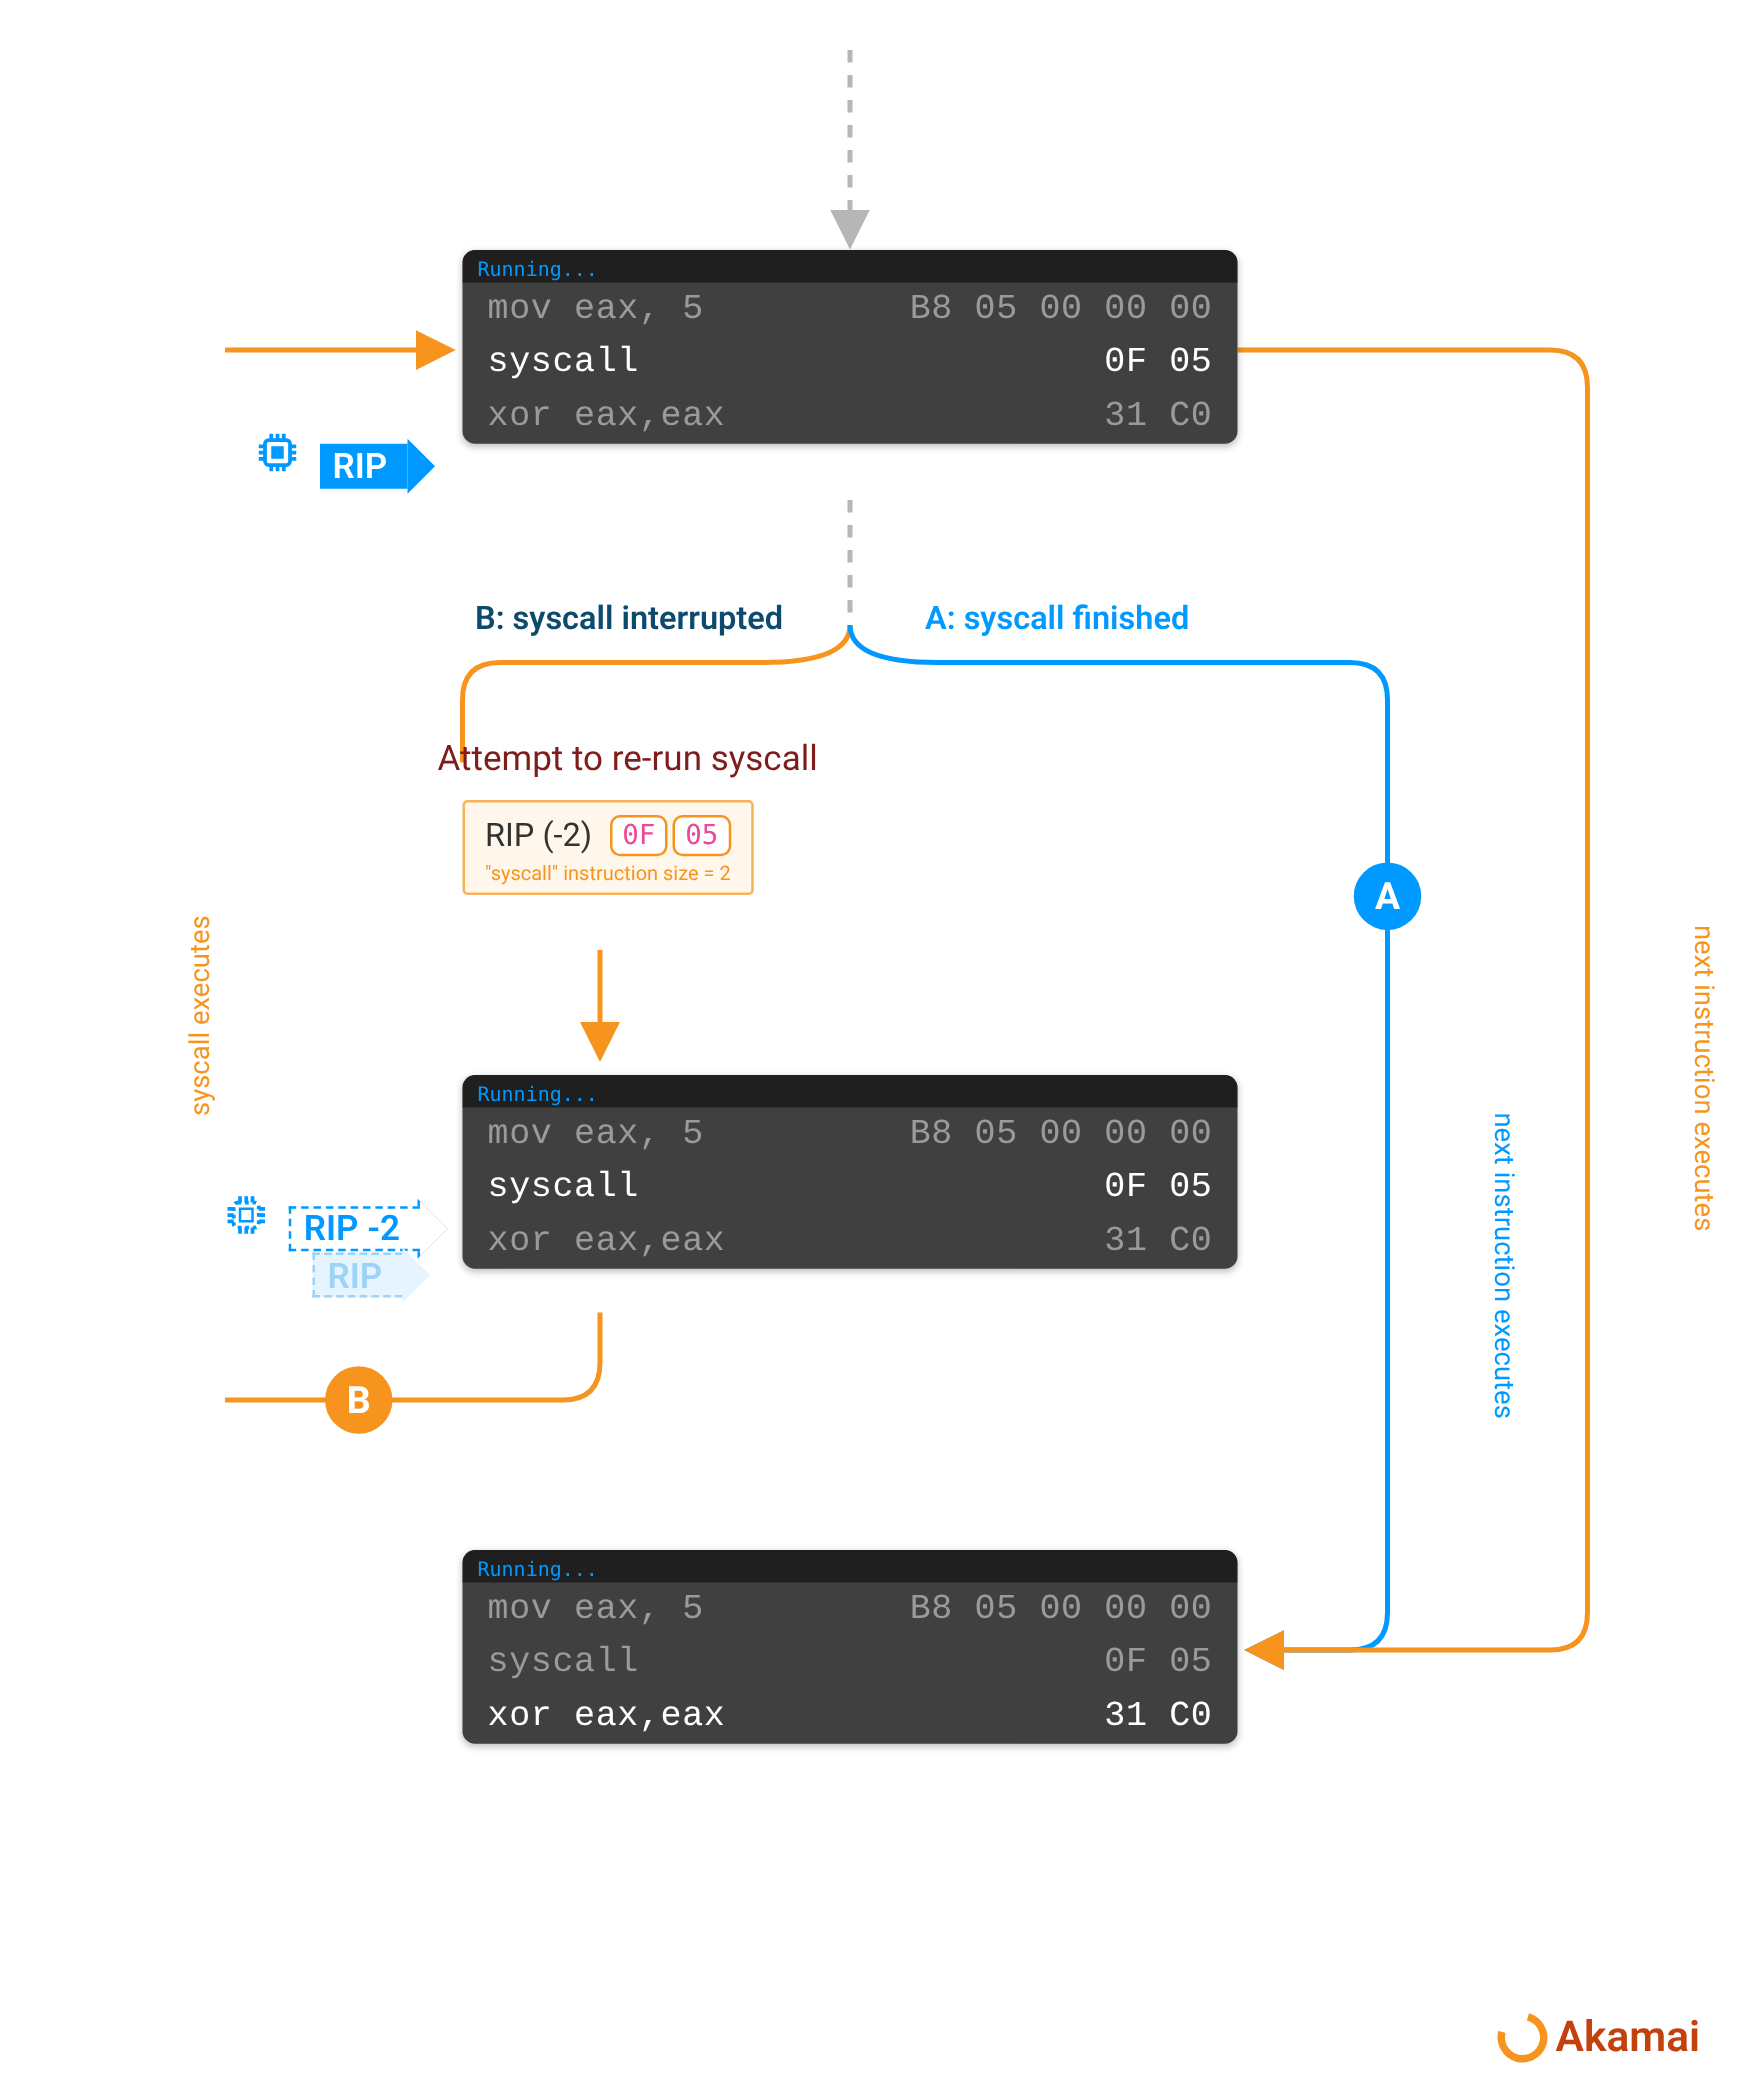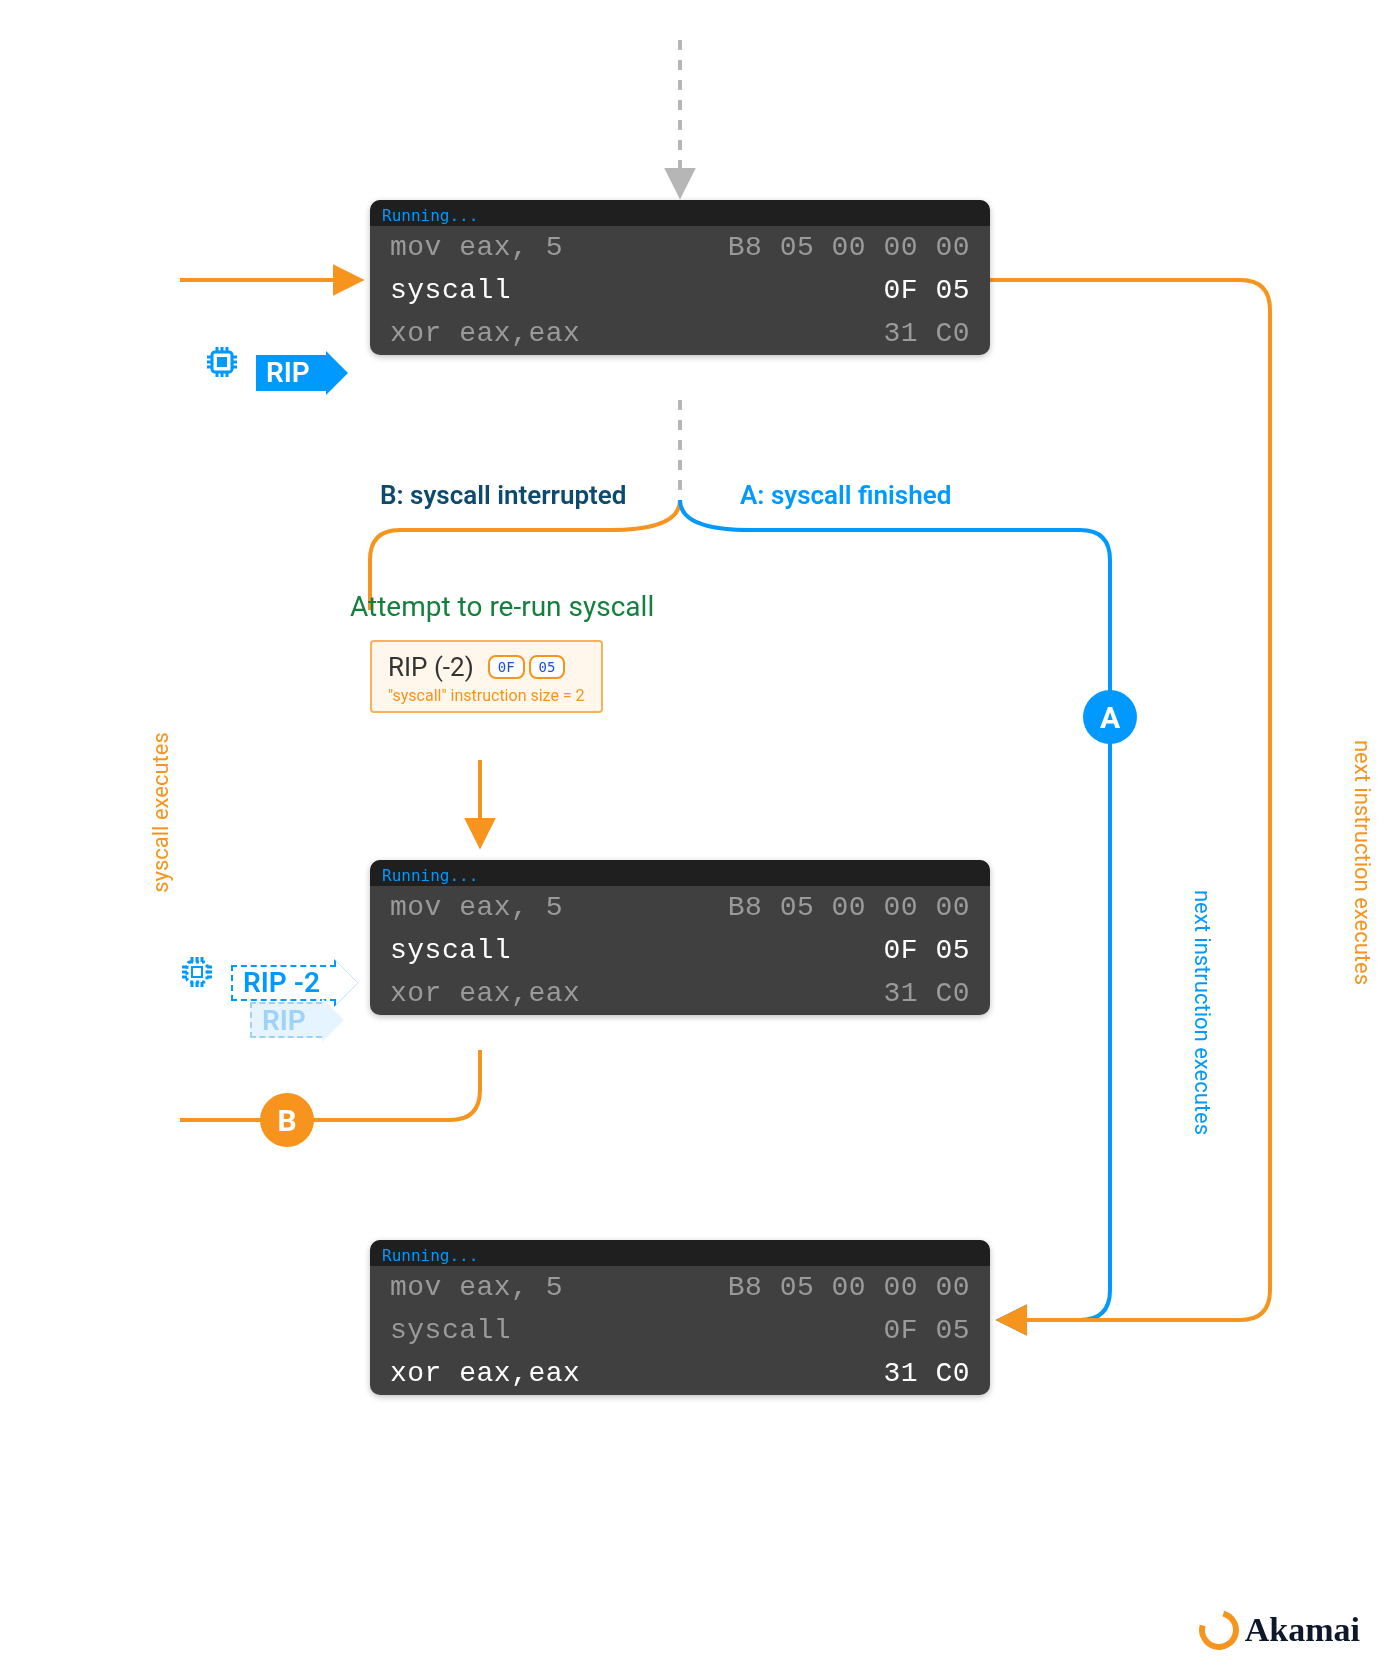--- a/index.html
+++ b/index.html
@@ -123,43 +123,43 @@
     position: absolute;
     border: 2px solid #f7b25a;
     background: #fff7eb;
     border-radius: 4px;
     padding: 10px 16px 6px;
   }
   .detail-box .toprow { display: flex; align-items: center; gap: 14px; }
   .detail-box .riptxt { font-size: 26px; color: #333; }
   .bytechip {
     display:inline-block; border:2px solid #f7941d; border-radius:8px;
-    padding: 2px 8px; color:#1d4ed8; font-family:monospace; font-size:14px;
+    padding: 2px 8px; color:#ec4899; font-family:monospace; font-size:22px;
     background:#fff;
   }
   .detail-box .sub { color:#f7941d; font-size:16px; margin-top:4px; }
 
   .attempt-label {
-    position:absolute; font-size:28px; color:#15803d;
+    position:absolute; font-size:28px; color:#7f1d1d;
   }
 
   
   .badge {
     position:absolute; width:54px; height:54px; border-radius:50%;
     display:flex; align-items:center; justify-content:center;
     color:#fff; font-size:30px; font-weight:700;
   }
   .badge.blue { background:#0099ff; }
   .badge.orange { background:#f7941d; }
 
   
   .brand {
     position:absolute; right:40px; bottom:30px;
-    font-size:34px; font-weight:600; color:#0f172a;
-    display:flex; align-items:center; gap:6px;font-family:Liberation Serif, serif;
+    font-size:34px; font-weight:600; color:#c2410c;
+    display:flex; align-items:center; gap:6px;
   }
   .brand .swirl {
     width:40px;height:40px;border:6px solid #f7941d;border-radius:50%;
     border-top-color:transparent; transform:rotate(-30deg);
   }
 
   svg.connectors { position:absolute; left:0; top:0; pointer-events:none; }
 </style>
 </head>
 <body>

